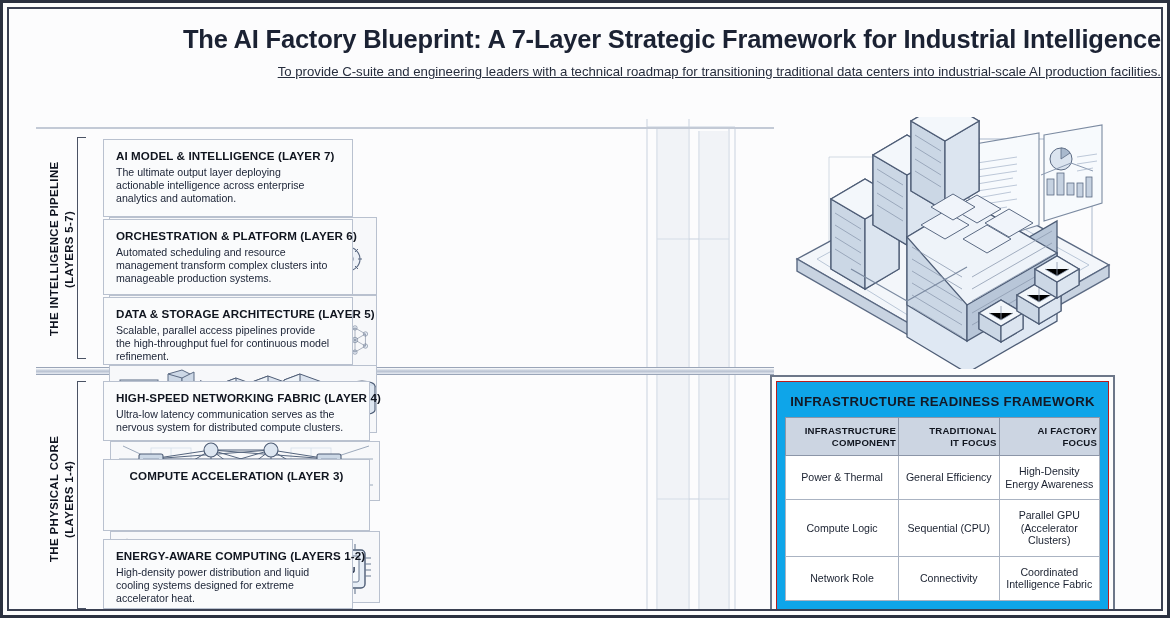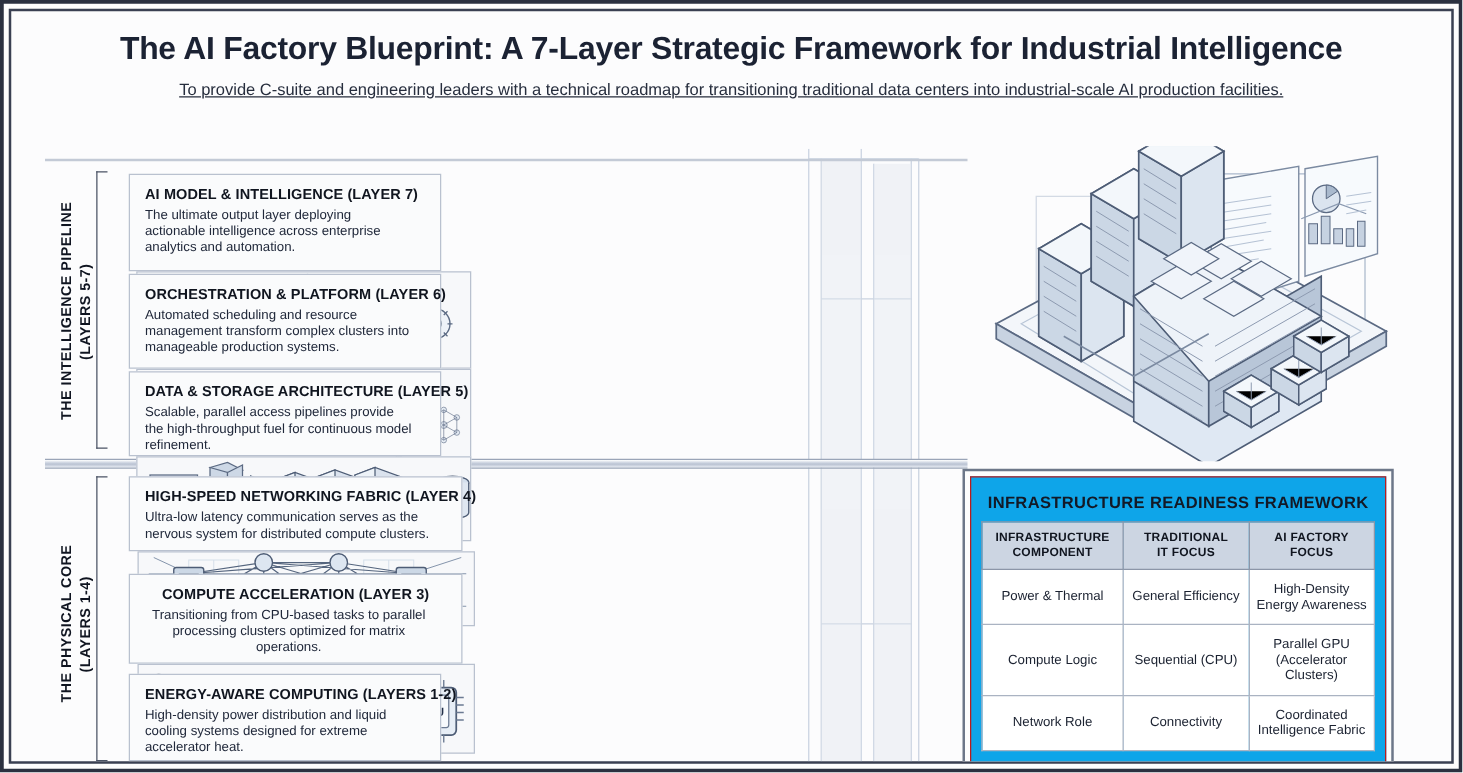--- a/index.html
+++ b/index.html
@@ -18,21 +18,21 @@
   }
   #inner {
     position: relative;
     width: 100%; height: 100%;
     border: 2px solid #3a4052;
     background: #fcfcfd;
     overflow: hidden;
   }
 
   
-  .header { position:absolute; left:0; top:16px; width:100%; text-align:center; }
+  .header { position:absolute; left:0; top:16px; width:100%; text-align:right; }
   .title {
     font-size: 25.5px; font-weight: bold; color: #1b2233;
     letter-spacing: -0.2px; white-space: nowrap;
   }
   .subtitle {
     margin-top: 10px; font-size: 13.2px; color: #262d3d; white-space: nowrap; text-decoration: underline;
   }
 
   
   .vlabel {
@@ -89,21 +89,21 @@
   }
   .table-inner { width:100%; height:100%; border:1px solid #b91c1c; background:#0ea5e9; padding:6px 8px 8px 8px; }
   .table-title {
     text-align:center; font-size:13.2px; font-weight:bold; color:#131926;
     letter-spacing:0.3px; padding: 6px 0 8px 0;
   }
   table { width: 100%; border-collapse: collapse; }
   th {
     background:#ccd5e2; border:1px solid #8c96a8;
     font-size:9.6px; font-weight:bold; color:#10151f;
-    padding:7px 2px; line-height:11.5px; letter-spacing:0.2px;
+    padding:7px 2px; line-height:11.5px; letter-spacing:0.2px;text-align:right;
   }
   td {
     border:1px solid #aab3c2; background:#ffffff;
     font-size:10.6px; color:#1a2130; text-align:center;
     padding:9px 3px; line-height:12.5px;
   }
 
   
   .dc-illus { position:absolute; left:770px; top:108px; width:345px; height:252px; }
 </style>
@@ -377,21 +377,20 @@
           <circle cx="100" cy="52" r="7" fill="#dde6f1"></circle>
           <circle cx="160" cy="52" r="7" fill="#dde6f1"></circle>
         </g>
       </svg>
     </div>
   </div>
 
   <div class="layer-row" style="left:94px; top:450px;">
     <div class="layer-text" style="width:267px; height:72px;text-align:center;">
       <div class="layer-title">COMPUTE ACCELERATION (LAYER 3)</div>
-      <div class="layer-desc" style="width:230px;">Transitioning from CPU-based tasks to parallel processing clusters optimized for matrix operations.</div>
     </div>
     <div class="layer-visual" style="width:270px; height:72px; margin-left:7px;">
       <svg viewBox="0 0 270 72" width="270" height="72">
         <defs>
           <g id="chip">
             <path d="M0 0l22-9 22 9-22 9z" fill="#cfdae8" stroke="#4e5d76" stroke-width="1.1"></path>
             <path d="M0 0v6l22 9v-6z" fill="#b9c7d9" stroke="#4e5d76" stroke-width="1.1"></path>
             <path d="M44 0v6l-22 9v-6z" fill="#dde6f1" stroke="#4e5d76" stroke-width="1.1"></path>
             <path d="M8 0l14-5.5L36 0l-14 5.5z" fill="#eef3f8" stroke="#6b7a92" stroke-width="0.8"></path>
             <path d="M14 0l8-3 8 3-8 3z" fill="#fff" stroke="#6b7a92" stroke-width="0.7"></path>

